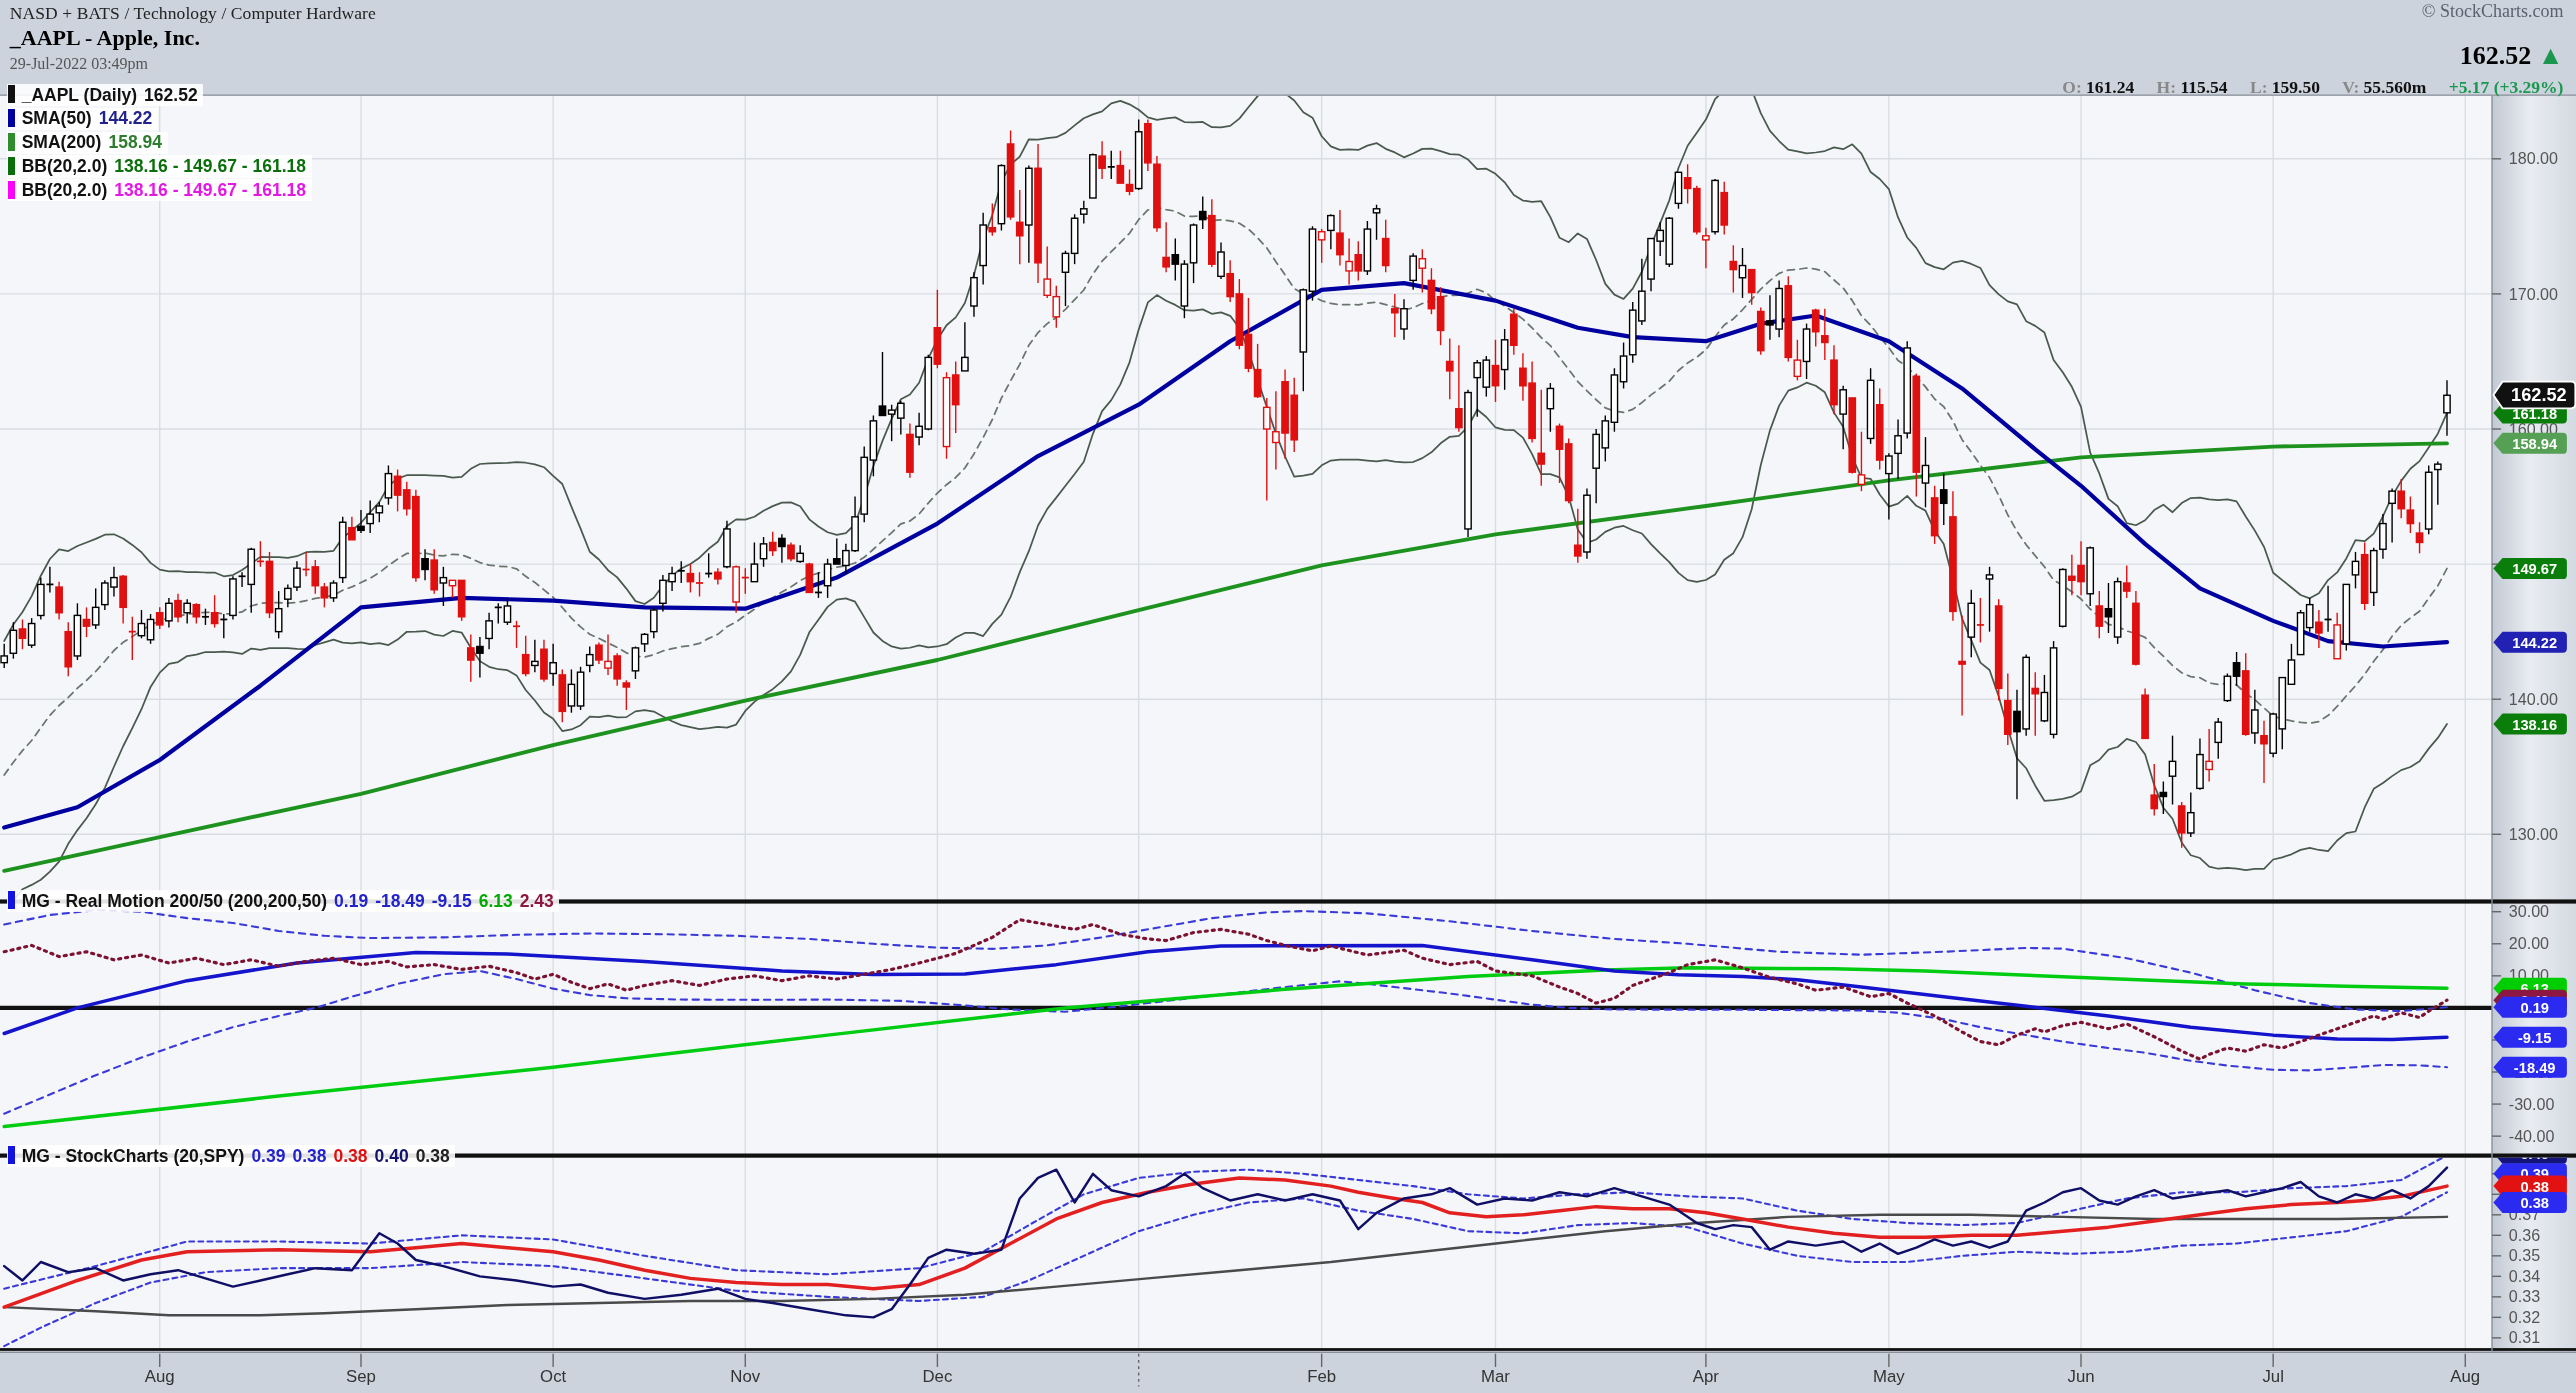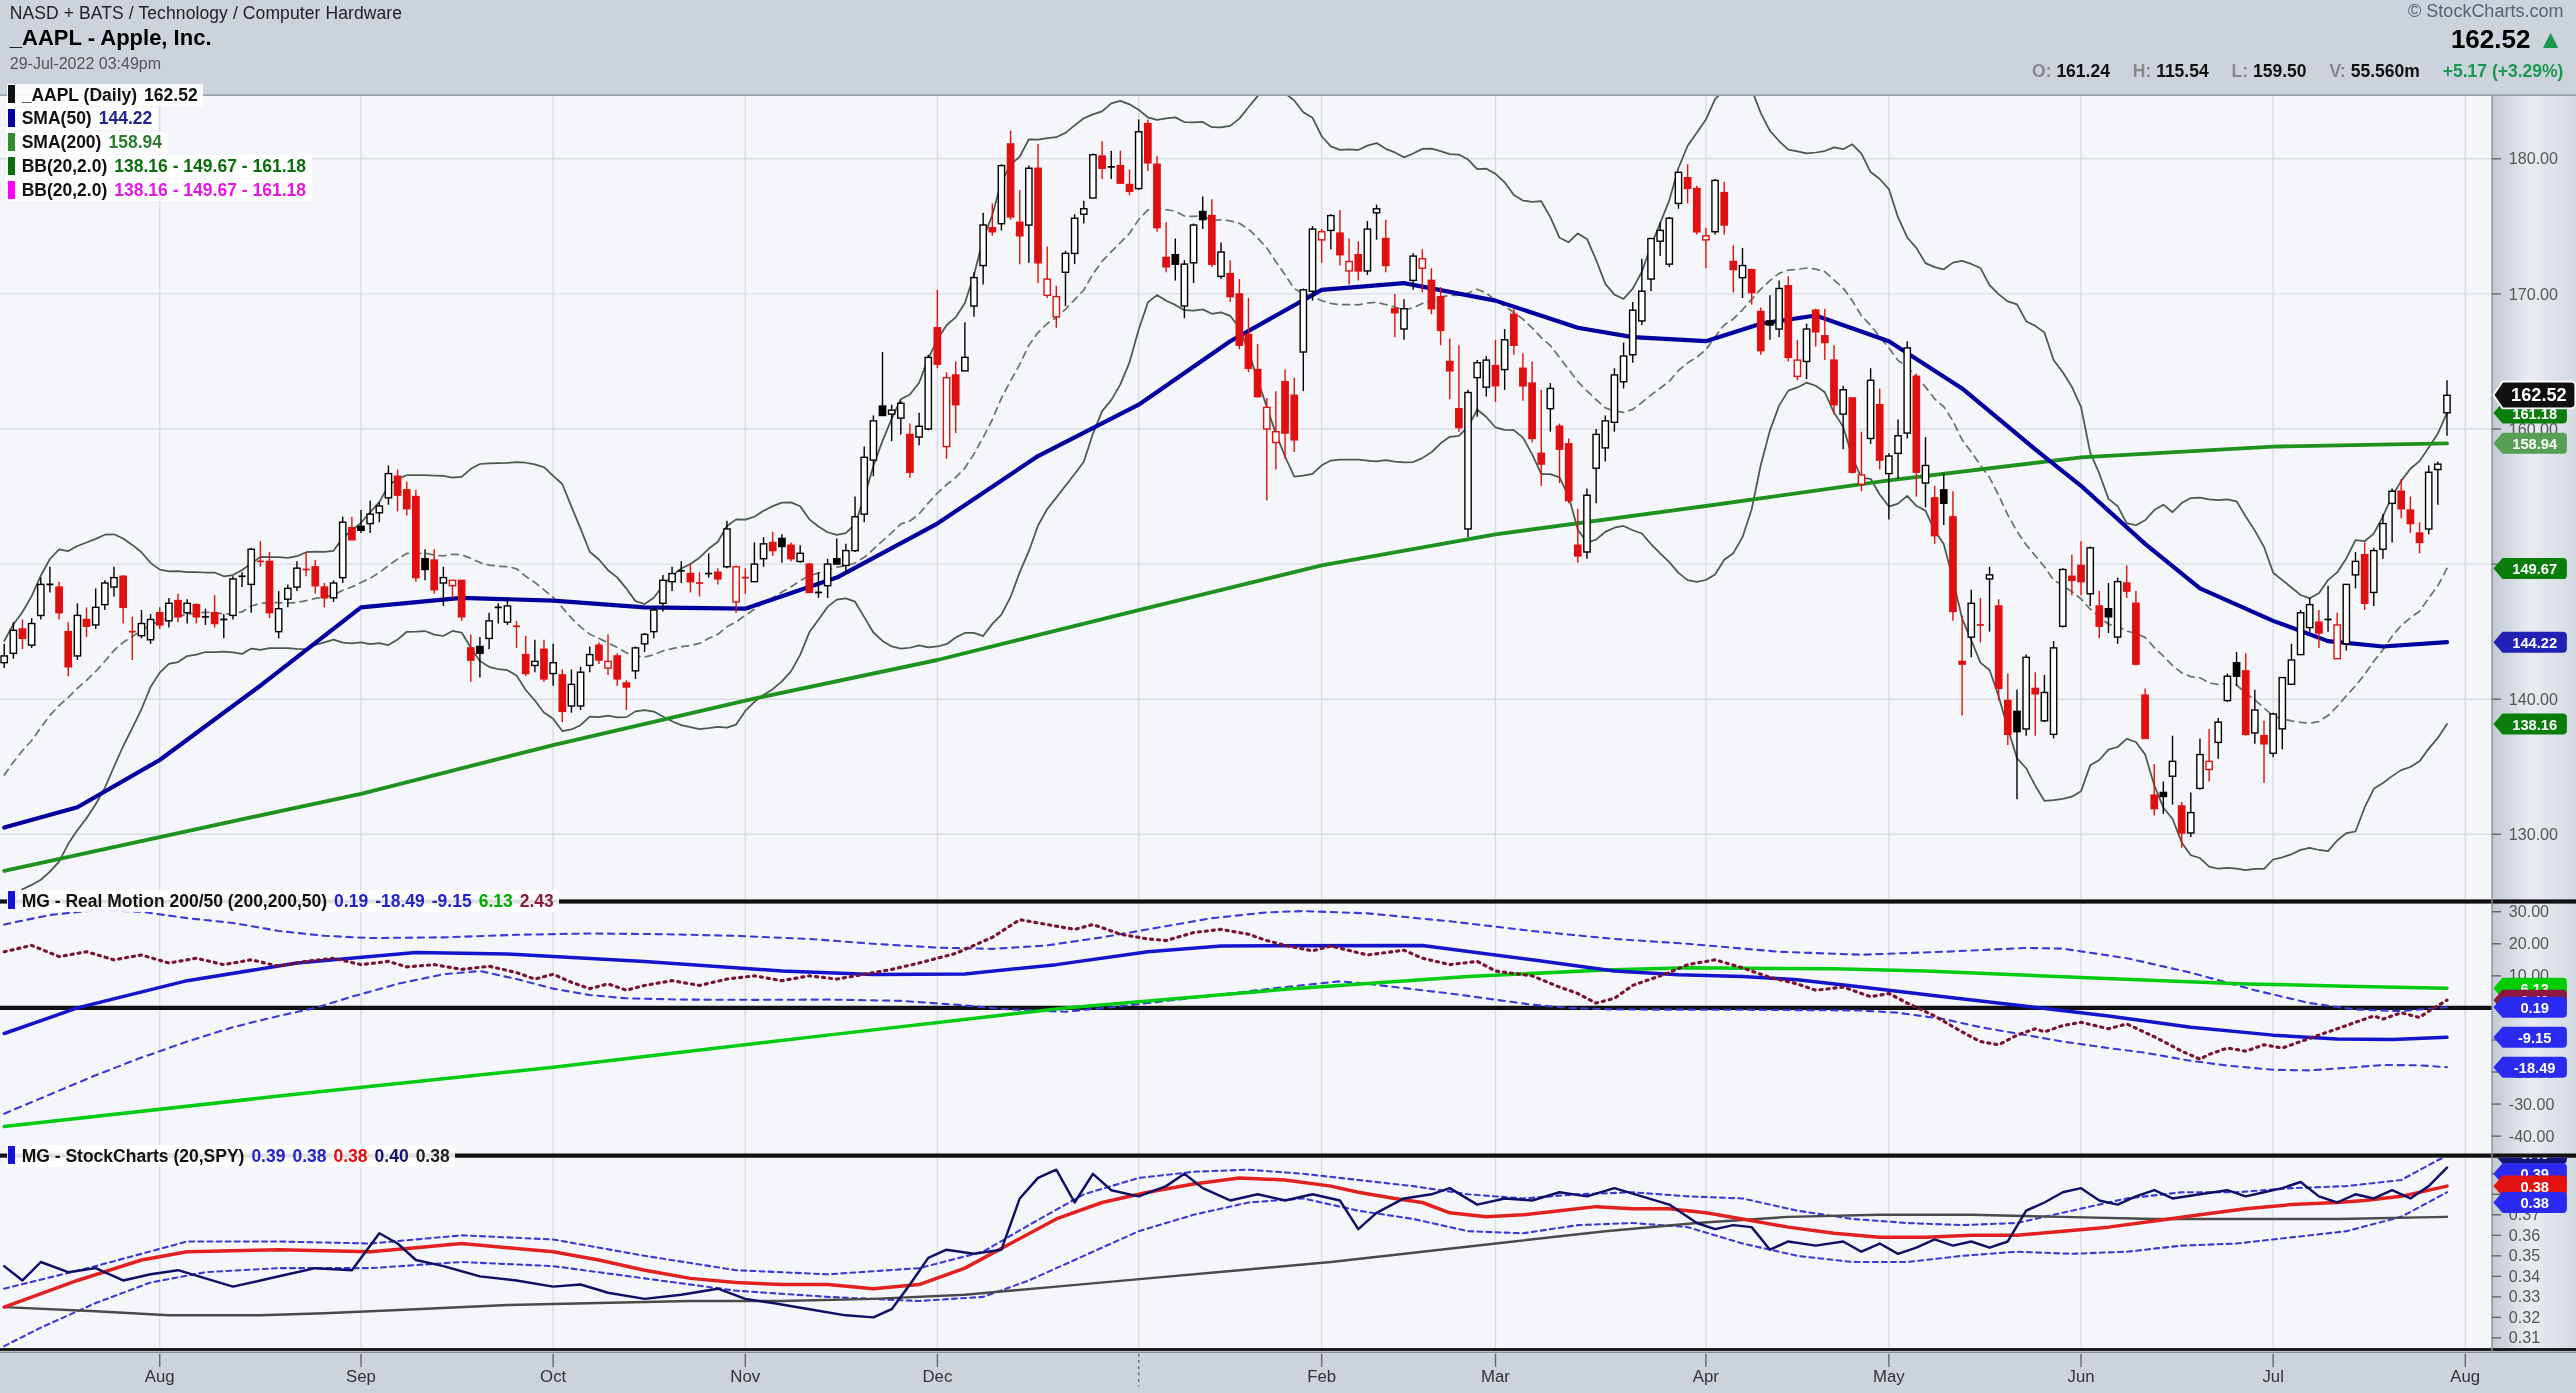--- a/index.html
+++ b/index.html
@@ -1,28 +1,28 @@
 <!DOCTYPE html>
 <html style="font-size:11.2px"><head>
 <meta charset="utf-8">
 <style>
   html,body{margin:0;padding:0;}
   body{width:2576px;height:1393px;background:#ccd3dd;font-family:"Liberation Sans",sans-serif;-webkit-font-smoothing:antialiased;}
   .stage{position:relative;width:2576px;height:1393px;overflow:hidden;}
   #chartbox{position:absolute;left:0;top:16px;width:2576px;height:1393px;}
   svg text{font-family:"Liberation Sans",sans-serif;}
   
-  .header{position:absolute;left:0;top:0;width:2576px;height:79px;background:#ccd3dd;z-index:5;}
+  .header{position:absolute;left:0;top:0;width:2576px;height:79px;background:#ccd3dd;z-index:5;font-family:Liberation Serif, serif;}
   .hdr-left{position:absolute;left:9.8px;top:2.8px;}
   .hdr-breadcrumb{font-size:17.5px;color:#222;letter-spacing:0.1px;}
   .hdr-title{font-size:22px;font-weight:bold;color:#000;margin-top:1px;}
   .hdr-date{font-size:16px;color:#555;margin-top:4.2px;}
   .hdr-right{position:absolute;right:12.6px;top:1.4px;text-align:right;}
   .hdr-copy{font-size:18px;color:#5a6270;}
-  .hdr-last{font-size:26px;font-weight:bold;color:#000;margin-top:2px;}
+  .hdr-last{font-size:26px;font-weight:bold;color:#000;margin-top:19px;}
   .hdr-last .up-arrow{color:#1a9850;}
   .hdr-ohlcv{font-size:17.5px;color:#111;margin-top:5.6px;font-weight:bold;}
   .hdr-ohlcv .lbl{color:#888;font-weight:bold;margin-left:18px;}
   .hdr-ohlcv .lbl:first-child{margin-left:0;}
   .hdr-ohlcv .chg{color:#1a9850;margin-left:18px;}
   
   .legend{position:absolute;z-index:4;}
   .lg-row{margin-bottom:1.4px;display:table;background:rgba(255,255,255,0.88);padding:0.7px 5.6px 0.7px 1.4px;font-size:17.5px;font-weight:bold;white-space:nowrap;}
   .sw{display:inline-block;width:7px;height:18px;vertical-align:-2.8px;margin-right:6.3px;}
   .lg-name{color:#111;}

